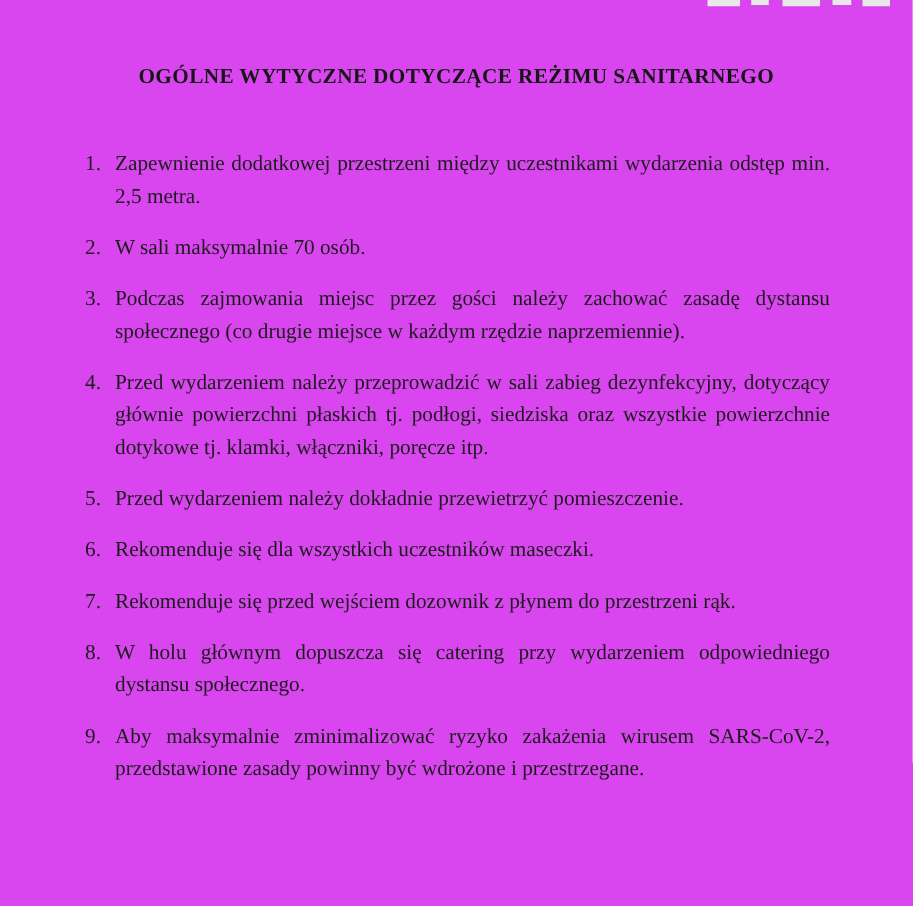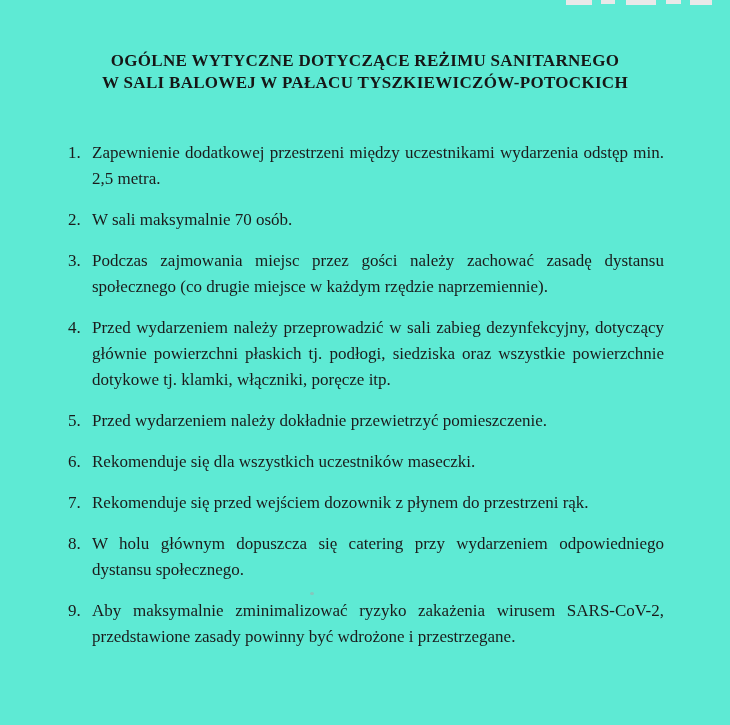--- a/index.html
+++ b/index.html
@@ -12,21 +12,21 @@
     background: #ffffff;
     overflow: hidden;
     position: relative;
     font-family: "Liberation Serif", "DejaVu Serif", serif;
     color: #1b1b1b;
     -webkit-font-smoothing: antialiased;
   }
   .page {
     position: absolute;
     inset: 0;
-    background: #5eead4;
+    background: #d946ef;
   }
   .doc-title {
     margin: 50px 70px 0 70px;
     text-align: center;
     font-weight: bold;
     font-size: 17px;
     line-height: 22px;
     letter-spacing: 0.3px;
     color: #161616;
   }
@@ -81,21 +81,20 @@
 
   <span class="scan-artifact art-1"></span>
   <span class="scan-artifact art-2"></span>
   <span class="scan-artifact art-3"></span>
   <span class="scan-artifact art-4"></span>
   <span class="scan-artifact art-5"></span>
   <span class="speck"></span>
 
   <div class="doc-title">
     <span class="title-line">OGÓLNE WYTYCZNE DOTYCZĄCE REŻIMU SANITARNEGO</span>
-    <span class="title-line">W SALI BALOWEJ W PAŁACU TYSZKIEWICZÓW-POTOCKICH</span>
   </div>
 
   <div class="guideline-list">
 
     <div class="guideline-item">
       <span class="guideline-number">1.</span>
       <span class="guideline-text">Zapewnienie dodatkowej przestrzeni między uczestnikami wydarzenia odstęp min. 2,5 metra.</span>
     </div>
 
     <div class="guideline-item">

